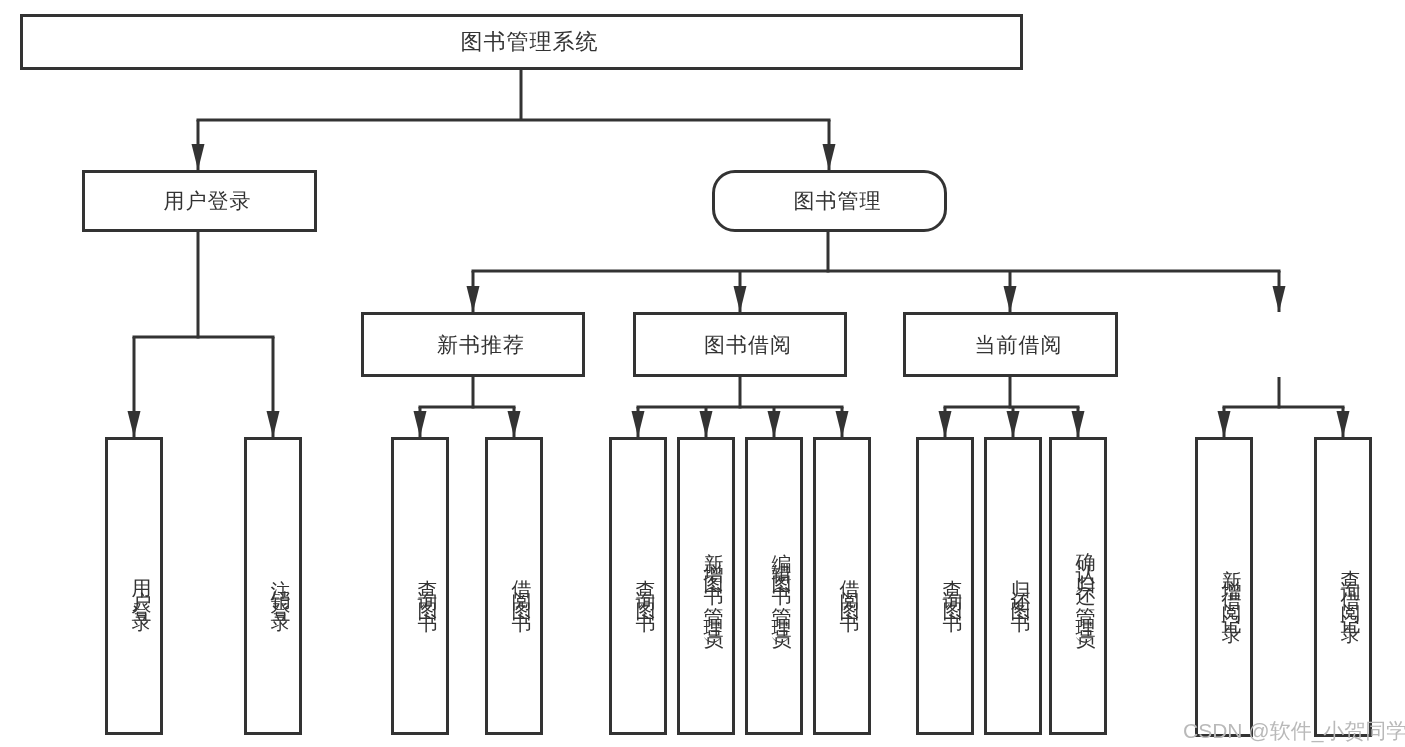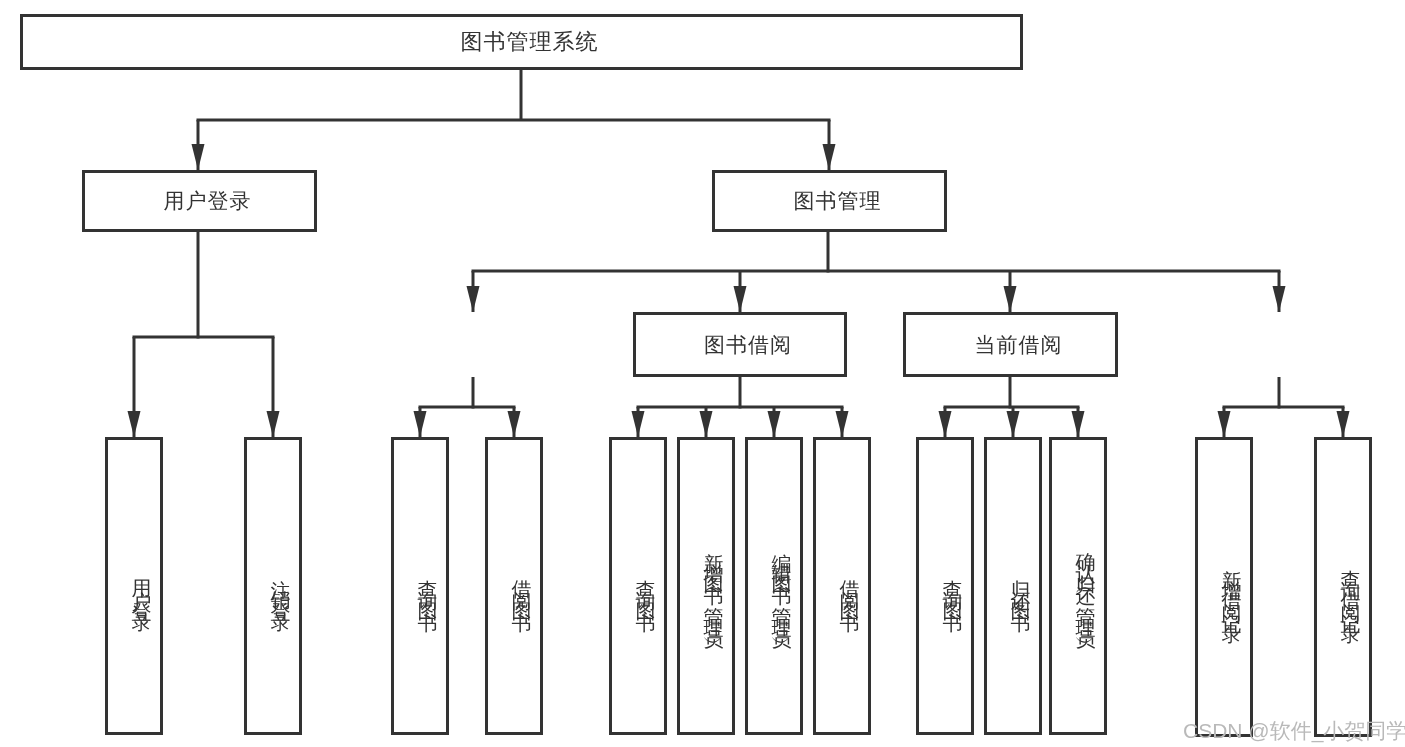--- a/index.html
+++ b/index.html
@@ -104,22 +104,23 @@
 
     <line x1="1279" y1="377" x2="1279" y2="408.5"></line>
     <line x1="1222.5" y1="407" x2="1344.5" y2="407"></line>
     <line x1="1224" y1="407" x2="1224" y2="437" marker-end="url(#arrow)"></line>
     <line x1="1343" y1="407" x2="1343" y2="437" marker-end="url(#arrow)"></line>
   </svg>
 
   <div class="node level-1" style="left:20px; top:14px; width:1003px; height:56px;">图书管理系统</div>
 
   <div class="node level-2" style="left:82px; top:170px; width:235px; height:62px;">用户登录</div>
-  <div class="node level-2" style="left:712px; top:170px; width:235px; height:62px;">图书管理</div>
+  <div class="node level-2" style="left:712px; top:170px; width:235px; height:62px;border-radius:23px;">图书管理</div>
 
+  <div class="node level-3" style="left:361px; top:312px; width:224px; height:65px;">新书推荐</div>
   <div class="node level-3" style="left:903px; top:312px; width:215px; height:65px;">当前借阅</div>
   <div class="node level-3" style="left:633px; top:312px; width:214px; height:65px;">图书借阅</div>
 
   <div class="node leaf" style="left:105px; top:437px; width:58px; height:298px;">用户登录</div>
   <div class="node leaf" style="left:244px; top:437px; width:58px; height:298px;">注销登录</div>
 
   <div class="node leaf" style="left:391px; top:437px; width:58px; height:298px;">查询图书</div>
   <div class="node leaf" style="left:485px; top:437px; width:58px; height:298px;">借阅图书</div>
 
   <div class="node leaf" style="left:609px; top:437px; width:58px; height:298px;">查询图书</div>

